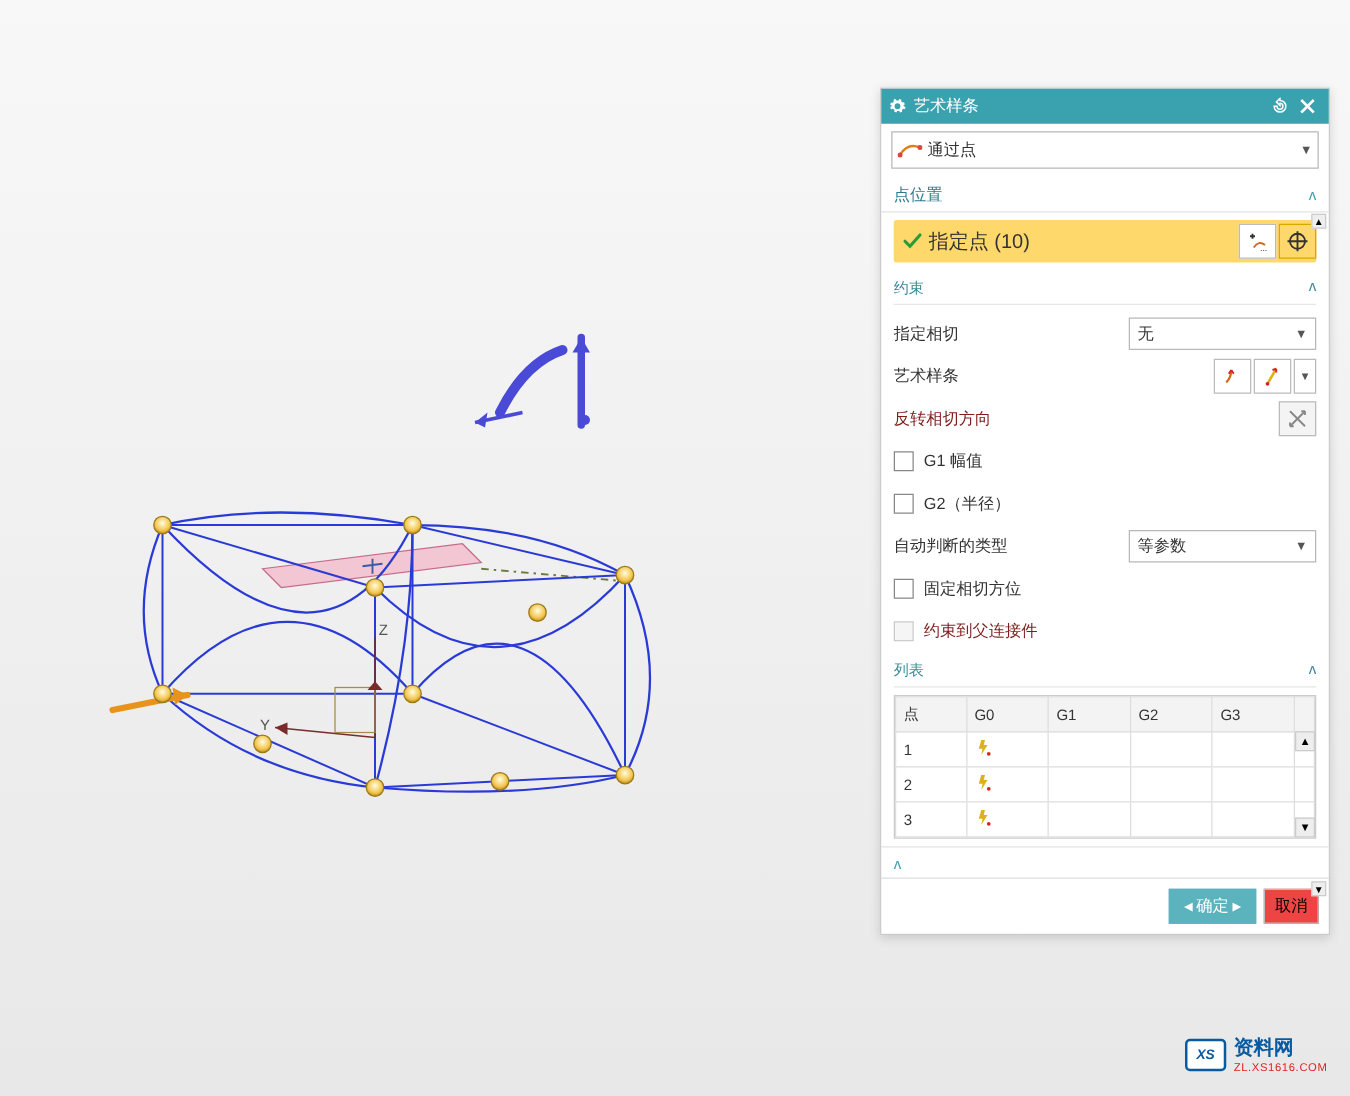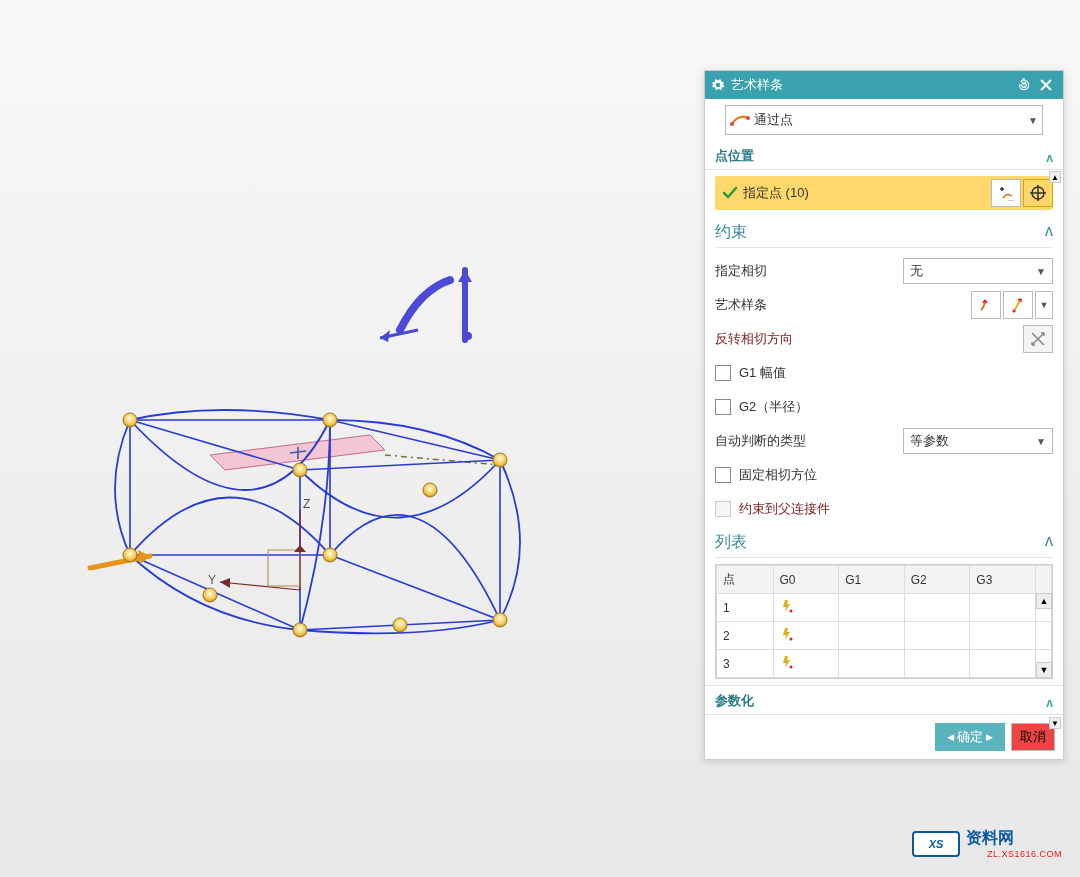--- a/index.html
+++ b/index.html
@@ -8,39 +8,39 @@
 .viewport { position: absolute; left: 0; top: 0; right: 0; bottom: 0; }
 
 .panel { position: absolute; right: 16px; top: 70px; width: 360px; background: #fff; border: 1px solid #ccc; box-shadow: 0 2px 8px rgba(0,0,0,.15); }
 .panel-scroll { max-height: 780px; overflow-y: auto; }
 
 .title-bar { background: #3aa2ae; color: #fff; height: 28px; display: flex; align-items: center; padding: 0 6px; font-size: 13px; }
 .title-bar .gear { margin-right: 6px; display: flex; }
 .title-bar .title { flex: 1; }
 .title-bar .tbtn { width: 22px; height: 22px; display: flex; align-items: center; justify-content: center; cursor: pointer; }
 
-.body-pad { padding: 6px 20px; }
+.body-pad { padding: 6px 8px; }
 
 .combo { position: relative; display: flex; align-items: center; border: 1px solid #b8b8b8; height: 30px; background: #fff; }
 .combo .ico { width: 20px; margin: 0 4px; display: flex; }
 .combo .txt { flex: 1; font-size: 13px; color: #333; }
 .combo .arr { width: 18px; text-align: center; color: #555; font-size: 10px; }
 
-.section-head { display: flex; align-items: flex-end; padding: 6px 10px 4px; color: #2b7a8a; font-size: 13px; font-weight: bold; }
+.section-head { display: flex; align-items: center; padding: 6px 10px 4px; color: #2b7a8a; font-size: 13px; }
 .section-head .label { flex: 1; }
 .section-head .chev { color: #3aa2ae; font-size: 12px; }
 .section-body { padding: 0 10px 6px; border-top: 1px solid #e3e3e3; }
 
 .hl-row { background: #ffd86b; display: flex; align-items: center; height: 34px; margin: 6px 0; border-radius: 2px; }
 .hl-row .check { width: 22px; height: 22px; margin-left: 4px; display: flex; align-items: center; justify-content: center; }
-.hl-row .lbl { flex: 1; font-size: 13px; color: #333; padding-left: 2px; }
+.hl-row .lbl { flex: 1; font-size: 16px; color: #333; padding-left: 2px; }
 .hl-row .ibtn { width: 30px; height: 28px; background: #fff; border: 1px solid #bbb; margin-left: 2px; display: flex; align-items: center; justify-content: center; cursor: pointer; }
 .hl-row .ibtn.active { background: #ffd86b; border: 1px solid #d8a800; }
 
-.sub-head { color: #3a8a9a; font-size: 16px; padding: 6px 0 4px; border-bottom: 1px solid #e6e6e6; margin-bottom: 6px; display:flex; }
+.sub-head { color: #3a8a9a; font-size: 12px; padding: 6px 0 4px; border-bottom: 1px solid #e6e6e6; margin-bottom: 6px; display:flex; }
 .sub-head .label{flex:1;}
 .row { display: flex; align-items: center; min-height: 34px; font-size: 13px; color: #333; padding: 2px 0; }
 .row .lbl { flex: 1; }
 .row.disabled .lbl { color: #7f1d1d; }
 .row .ctl { display: flex; align-items: center; gap: 2px; }
 
 .select { width: 150px; height: 26px; border: 1px solid #b8b8b8; background: #fff; display: flex; align-items: center; padding: 0 6px; font-size: 13px; color: #333; }
 .select .txt { flex: 1; }
 .select .arr { font-size: 10px; color: #555; }
 
@@ -60,22 +60,22 @@
 .tscroll .up, .tscroll .dn { position: absolute; right: 0; width: 16px; height: 16px; background: #eee; border: 1px solid #ccc; font-size: 9px; display: flex; align-items: center; justify-content: center; }
 .tscroll .up { top: 28px; }
 .tscroll .dn { bottom: 0; }
 
 .footer { display: flex; justify-content: flex-end; padding: 8px; gap: 6px; border-top: 1px solid #ddd; }
 .btn { height: 28px; padding: 0 8px; font-size: 13px; display: flex; align-items: center; border: 1px solid #bbb; background: #ef4444; cursor: pointer; }
 .btn.primary { background: #5bb3be; color: #fff; border-color: #5bb3be; }
 .btn .tri { font-size: 9px; margin: 0 3px; }
 
 .watermark { position: absolute; right: 18px; bottom: 18px; display: flex; align-items: center; gap: 6px; font-size: 11px; color: #0a5aa0; font-weight: bold; }
-.watermark .sub { font-size: 9px; color: #d22; font-weight: normal; letter-spacing: .5px; margin-left: 21px; }
-.watermark .logo { width: 48px; height: 26px; border: 2px solid #0a5aa0; border-radius: 4px; display: flex; align-items: center; justify-content: center; font-size: 11px; font-style: italic; color: #0a5aa0; background: #fff; }
+.watermark .sub { font-size: 9px; color: #d22; font-weight: normal; letter-spacing: .5px; }
+.watermark .logo { width: 33px; height: 26px; border: 2px solid #0a5aa0; border-radius: 4px; display: flex; align-items: center; justify-content: center; font-size: 11px; font-style: italic; color: #0a5aa0; background: #fff; }
 
 .outer-scroll { position: absolute; right: 2px; top: 100px; bottom: 30px; width: 12px; }
 .outer-scroll .ar { width: 12px; height: 12px; background: #eee; border:1px solid #ccc; font-size:8px; display:flex;align-items:center;justify-content:center; position:absolute;}
 .outer-scroll .ar.up{top:0;}
 .outer-scroll .ar.dn{bottom:0;}
 
 svg { display: block; }
 </style>
 </head>
 <body>
@@ -342,21 +342,20 @@
                 <td></td>
               </tr>
             </tbody>
         </table>
         <div class="up">▲</div>
         <div class="dn">▼</div>
       </div>
     </div>
 
     <div class="section-head" style="border-top:1px solid #e3e3e3">
-      <span class="label">参数化</span>
       <span class="chev">ʌ</span>
     </div>
   </div>
 
   <div class="footer">
     <div class="btn primary">
       <span class="tri">◀</span>
         <span>确定</span>
         <span class="tri">▶</span>
     </div>

